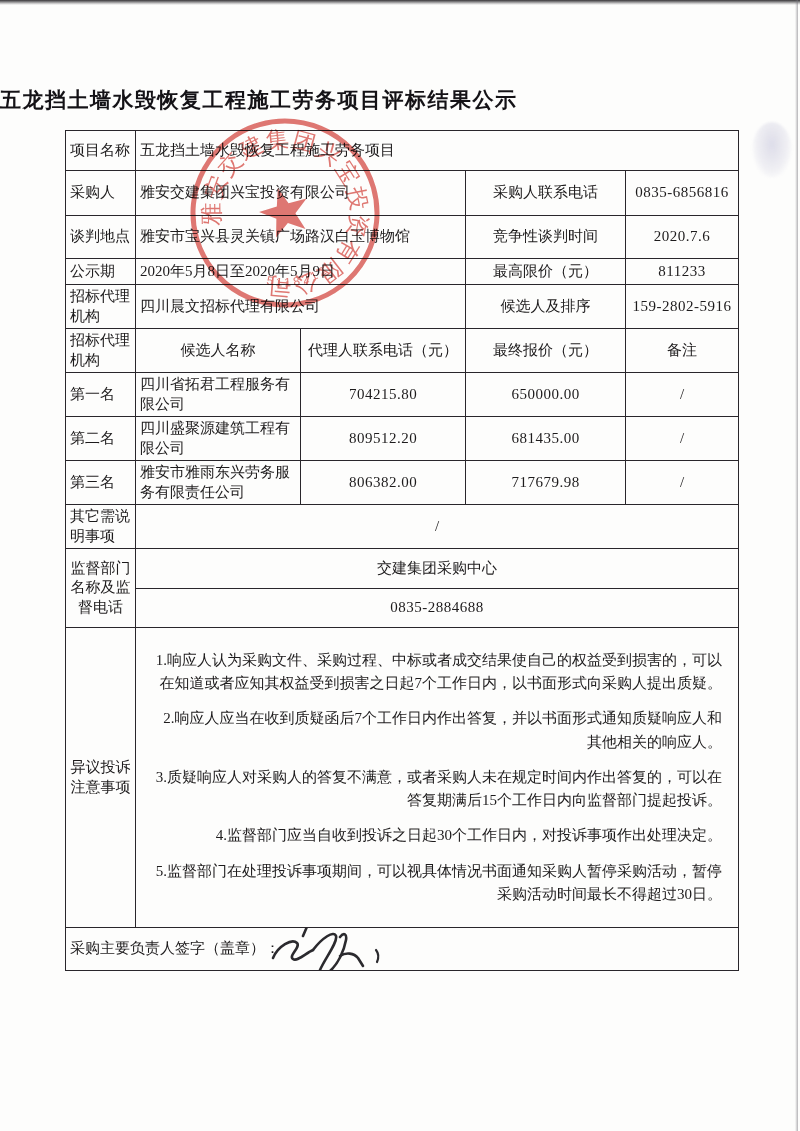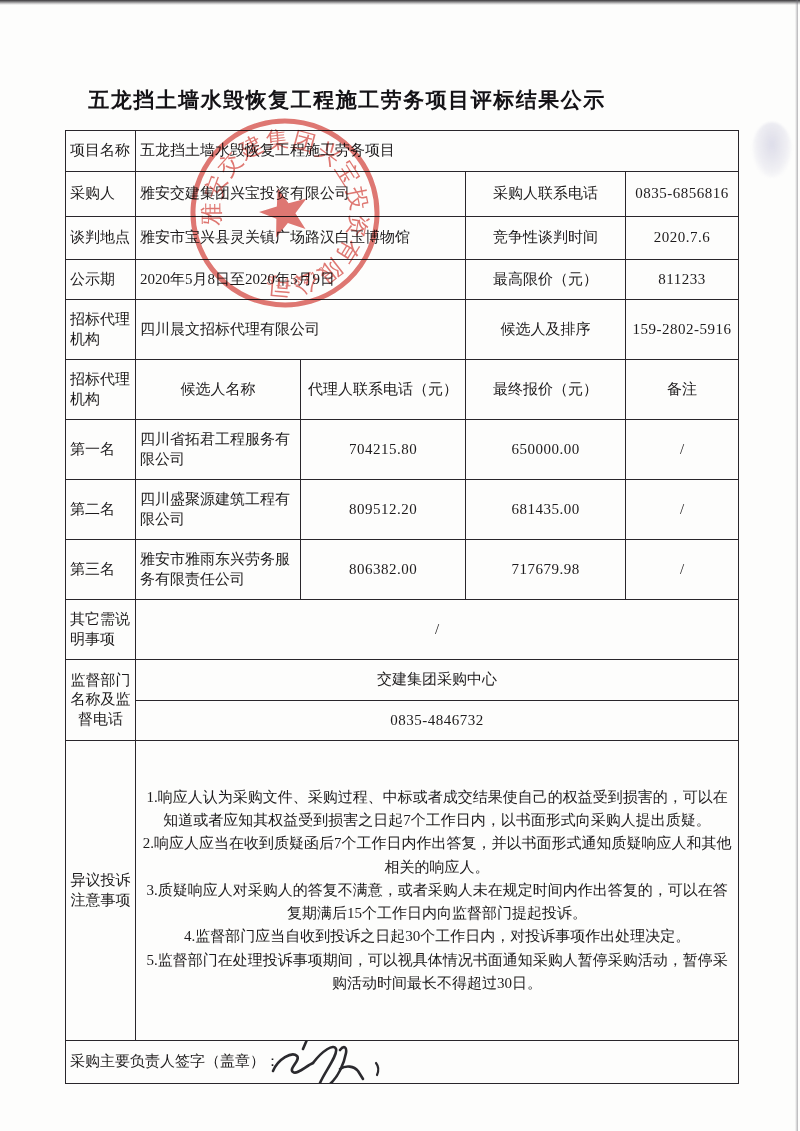--- a/index.html
+++ b/index.html
@@ -13,42 +13,42 @@
   
   .scan-edge-top{position:absolute;left:0;top:0;width:800px;height:5px;
     background:linear-gradient(to bottom,rgba(35,33,36,.9),rgba(110,108,112,.35) 70%,rgba(0,0,0,0));}
   .scan-edge-right{position:absolute;right:2px;top:0;width:3px;height:1131px;
     background:linear-gradient(to left,rgba(120,118,125,.55),rgba(120,118,125,0));}
   .smudge{position:absolute;left:752px;top:122px;width:40px;height:56px;border-radius:50%;
     background:radial-gradient(ellipse at 50% 40%,rgba(150,148,190,.30),rgba(150,148,190,.12) 55%,rgba(150,148,190,0) 75%);
     filter:blur(1px);}
   
   .doc-title{
-    position:absolute;left:0;top:86px;width:694px;text-align:center;
+    position:absolute;left:0;top:86px;width:694px;
     font-family:"Liberation Sans","DejaVu Sans",sans-serif;
     font-weight:700;font-size:21px;letter-spacing:1.5px;color:#141216;
   }
   
   table.main{
     position:absolute;left:65px;top:130px;width:673px;
     border-collapse:collapse;table-layout:fixed;
     font-size:15px;line-height:1.3;color:#1d1b1c;
   }
-  table.main td{border:1.5px solid #29262b;padding:10px 4px;vertical-align:middle;
+  table.main td{border:1.5px solid #29262b;padding:2px 4px;vertical-align:middle;
     overflow:hidden;word-break:break-all;}
   td.lab{padding-left:4px;text-align:left;}
   td.lab-c{text-align:center;padding:2px 3px;}
   td.val{padding-left:7px;text-align:left;}
   td.c{text-align:center;}
   tr.h40{height:40px}tr.h45{height:45px}tr.h43{height:43px}tr.h25{height:26px}
   tr.h35{height:35px}tr.h34{height:34px}tr.h42{height:42px}tr.h39{height:39px}
   tr.h41{height:41px}tr.h300{height:300px}tr.hsig{height:43px}
   .num{letter-spacing:.5px;}
   .objection-cell{padding:8px 10px 8px 8px;}
-  .objection-cell .oitem{margin:0;text-align:center;line-height:1.55;}
+  .objection-cell .oitem{margin:12px;text-align:right;line-height:1.55;}
   .sig-cell{position:relative;padding-left:7px;}
   .sig-row-inner{display:flex;align-items:center;height:100%;text-align:center;}
   .sig-svg{position:absolute;left:200px;top:-12px;}
   
   .stamp{
     position:absolute;left:185px;top:113px;width:200px;height:200px;
     transform:rotate(-16deg);
     opacity:.78;mix-blend-mode:multiply;pointer-events:none;
   }
 </style>
@@ -139,21 +139,21 @@
   <tr class="h41">
     <td class="lab">其它需说明事项</td>
     <td class="c" colspan="4">/</td>
   </tr>
 
   <tr class="h40">
     <td class="lab-c" rowspan="2">监督部门名称及监督电话</td>
     <td class="c" colspan="4">交建集团采购中心</td>
   </tr>
   <tr class="h39">
-    <td class="c num" colspan="4">0835-4846732</td>
+    <td class="c num" colspan="4">0835-2884688</td>
   </tr>
 
   <tr class="h300">
     <td class="lab-c">异议投诉注意事项</td>
     <td class="objection-cell" colspan="4">
       <p class="oitem">1.响应人认为采购文件、采购过程、中标或者成交结果使自己的权益受到损害的，可以在知道或者应知其权益受到损害之日起7个工作日内，以书面形式向采购人提出质疑。</p>
       <p class="oitem">2.响应人应当在收到质疑函后7个工作日内作出答复，并以书面形式通知质疑响应人和其他相关的响应人。</p>
       <p class="oitem">3.质疑响应人对采购人的答复不满意，或者采购人未在规定时间内作出答复的，可以在答复期满后15个工作日内向监督部门提起投诉。</p>
       <p class="oitem">4.监督部门应当自收到投诉之日起30个工作日内，对投诉事项作出处理决定。</p>
       <p class="oitem">5.监督部门在处理投诉事项期间，可以视具体情况书面通知采购人暂停采购活动，暂停采购活动时间最长不得超过30日。</p>

